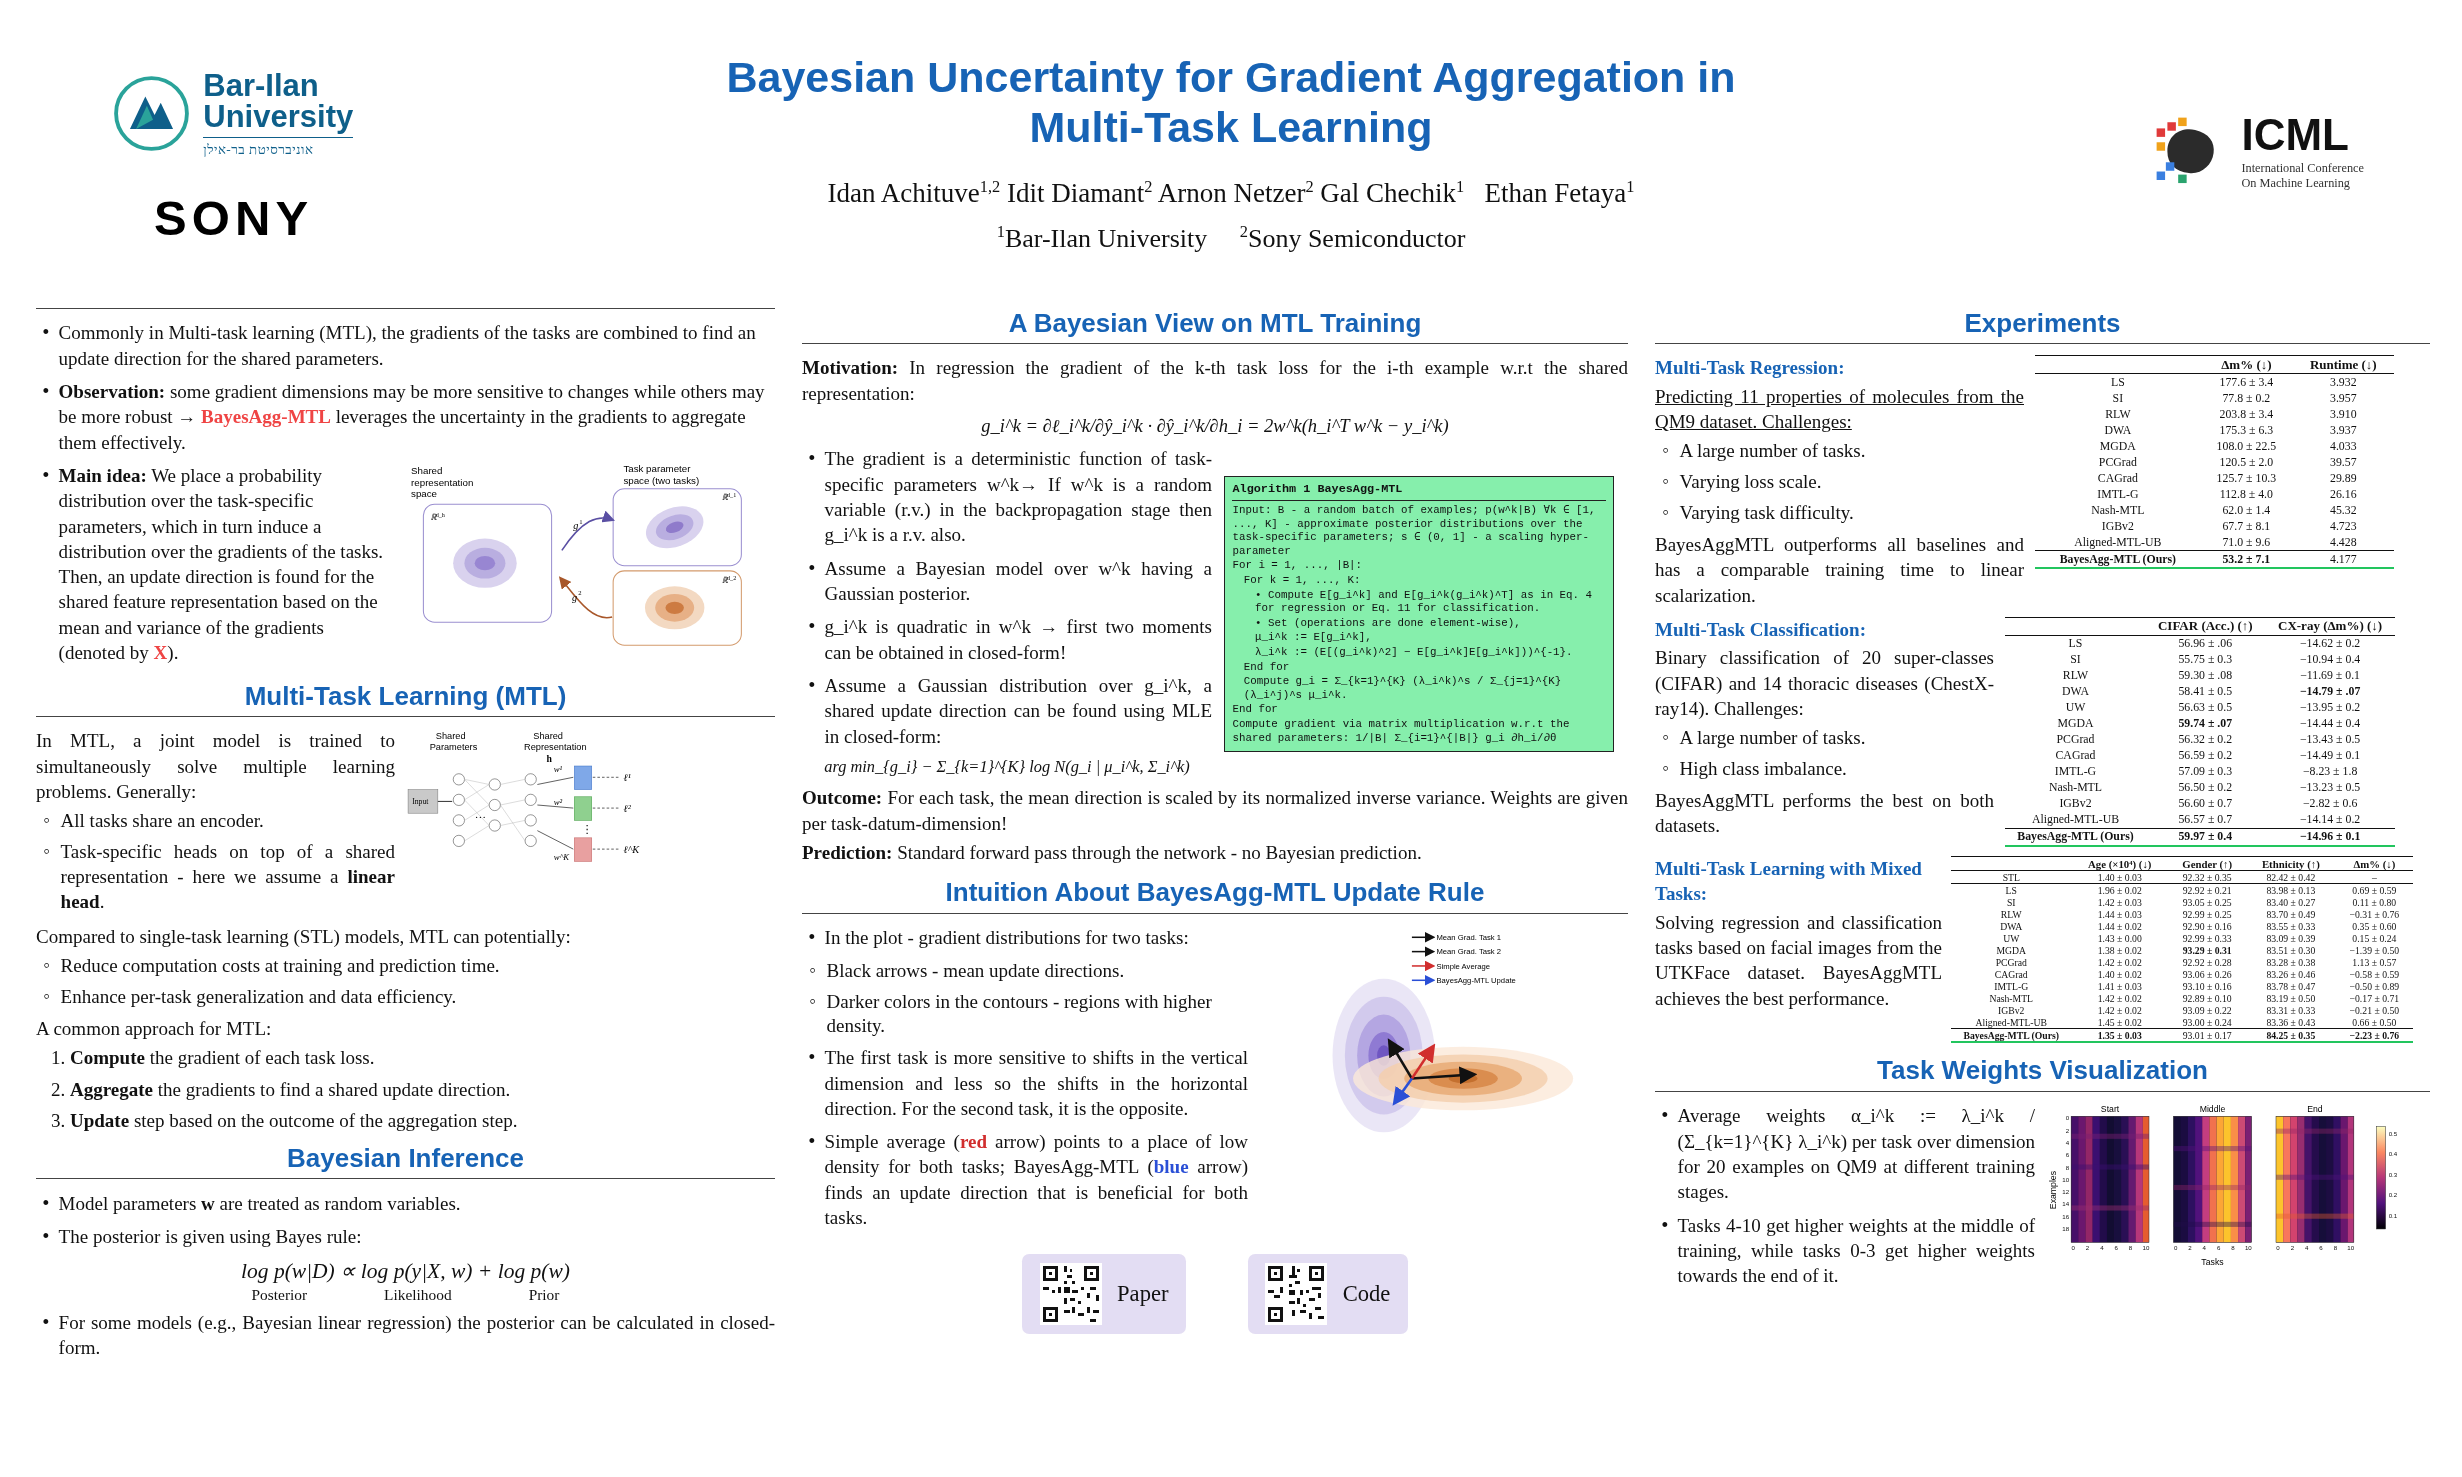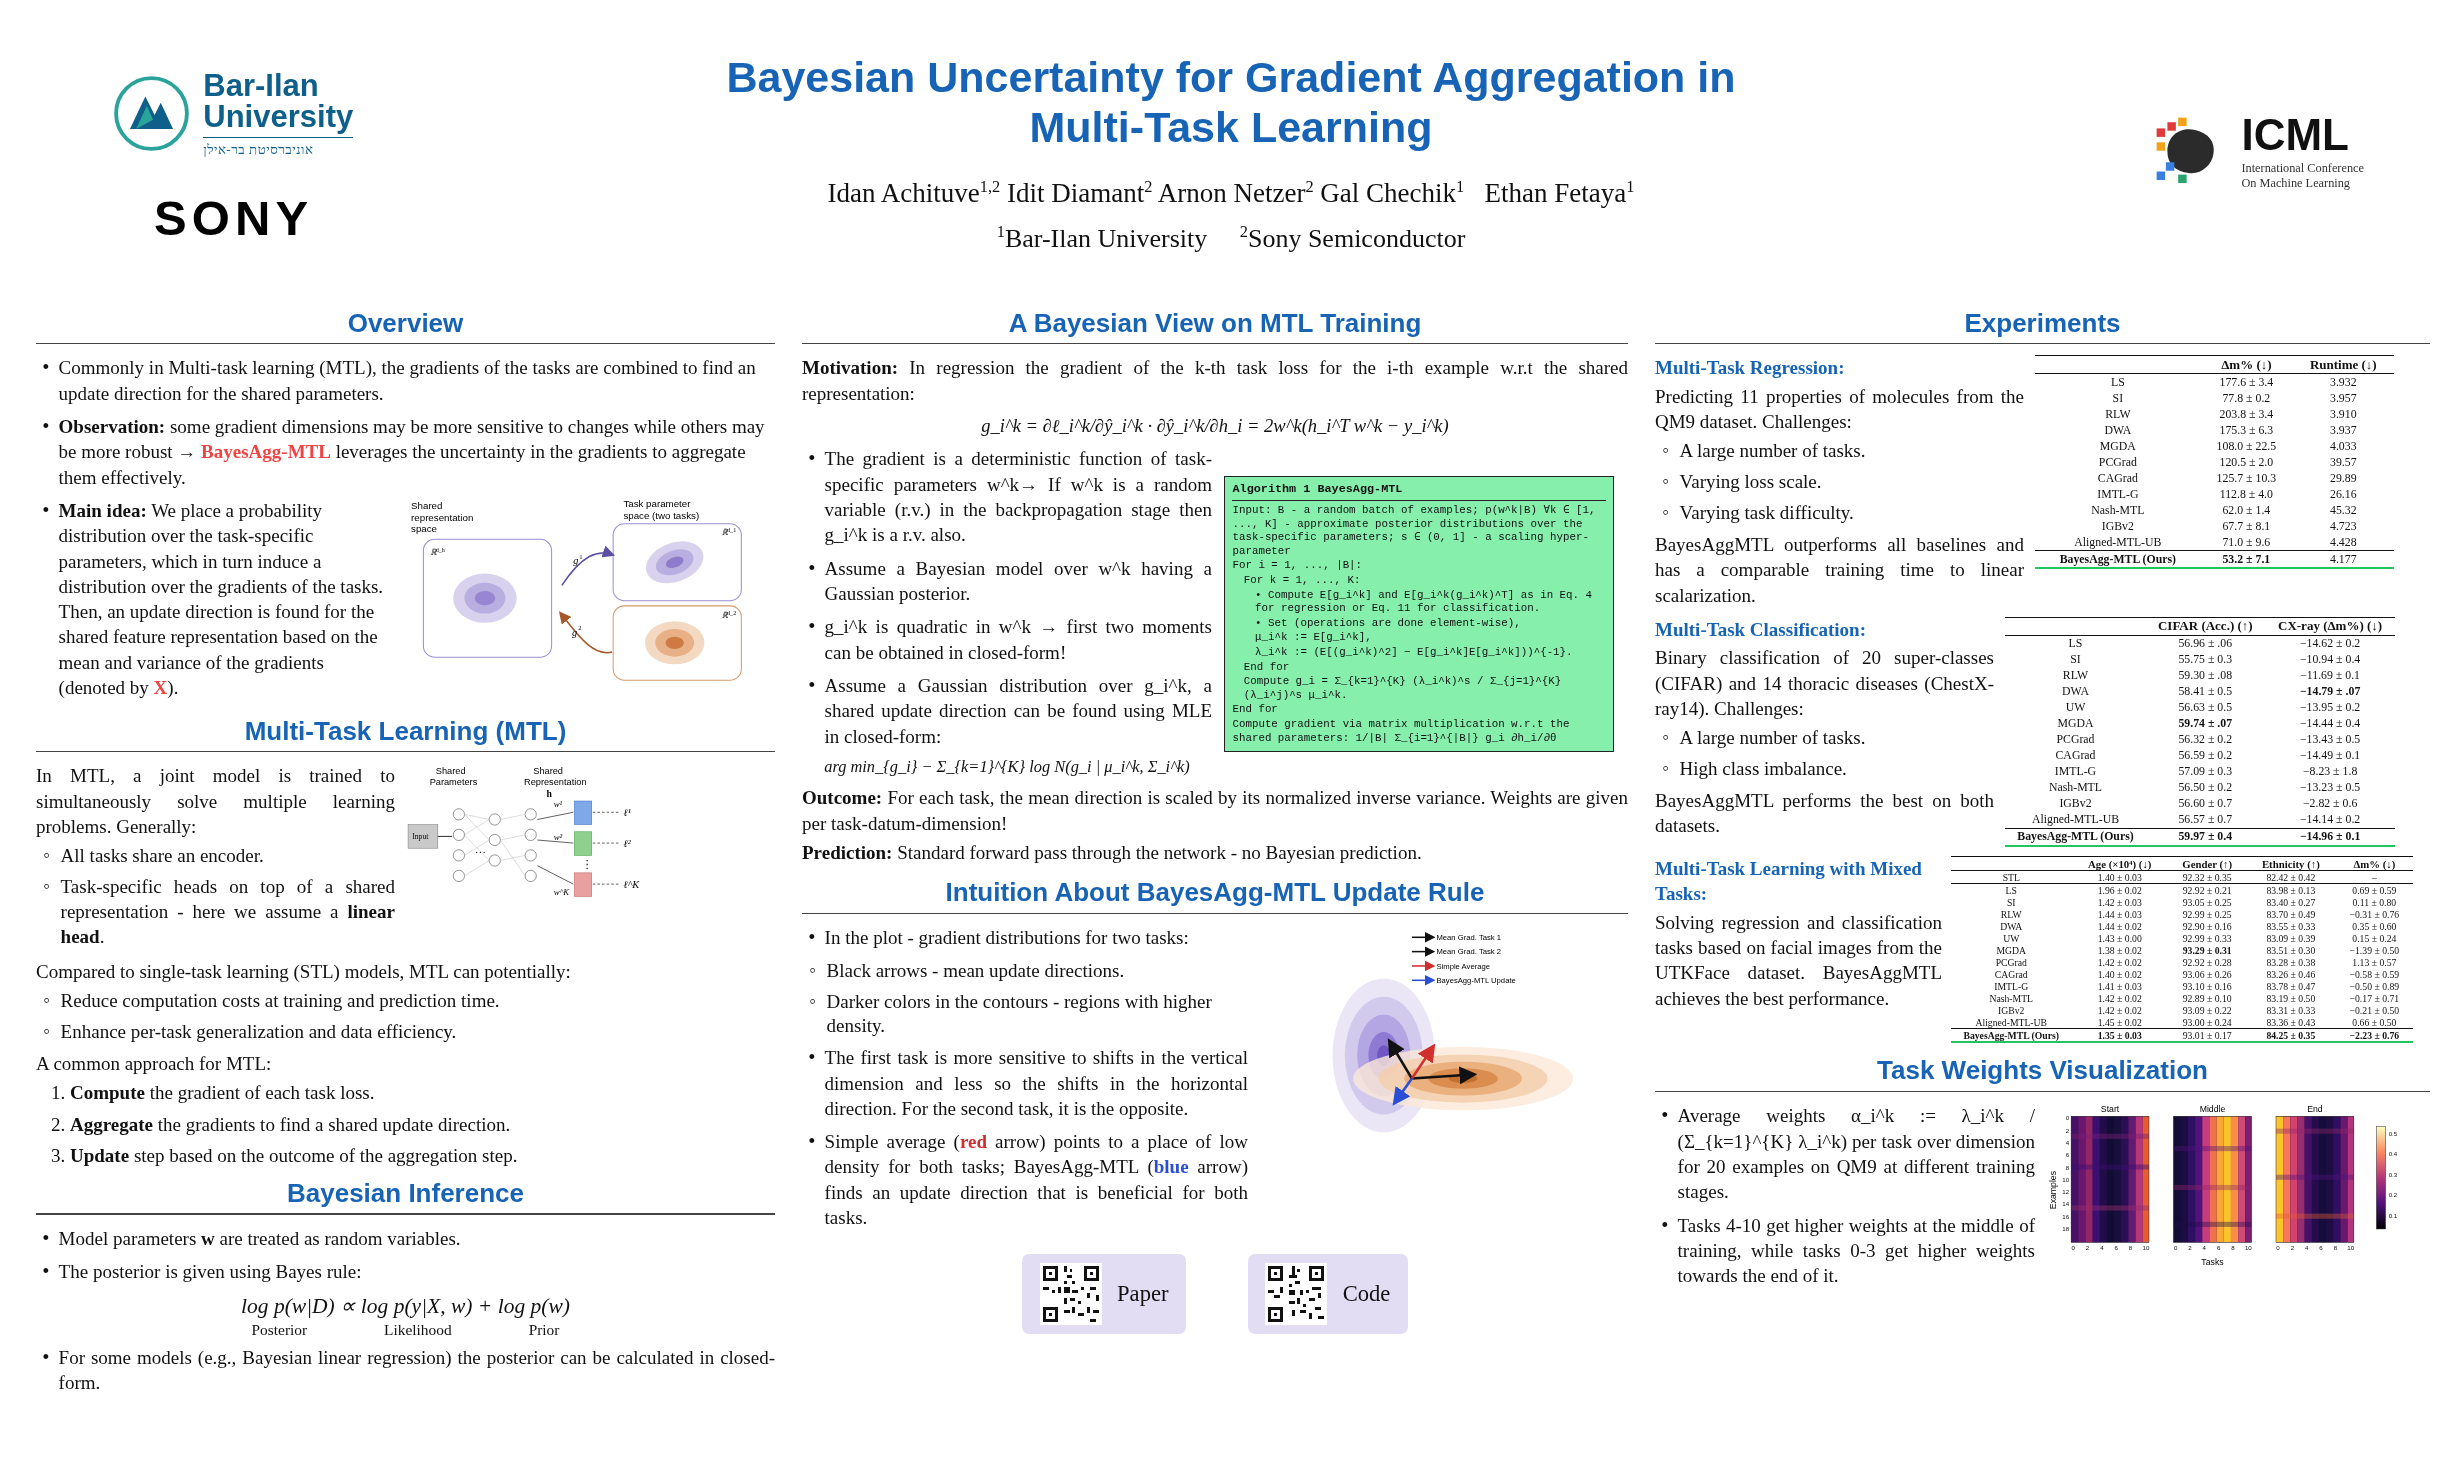--- a/index.html
+++ b/index.html
@@ -214,21 +214,20 @@
       <span><sup>1</sup><span>Bar-Ilan University</span></span>
       &nbsp;&nbsp;&nbsp;
       <span><sup>2</sup><span>Sony Semiconductor</span></span>
     </div>
   </div>
 
   <div class="columns">
 
     <div class="col col-left">
 
-      <h2 class="sec">Overview</h2>
       <div class="rule"></div>
 
       <ul class="bul">
         <li>Commonly in Multi-task learning (MTL), the gradients of the tasks are combined to find an update direction for the shared parameters.</li>
         <li>
           <b>Observation:</b> some gradient dimensions may be more sensitive to changes while others may be more robust → <span class="blue">BayesAgg-MTL</span> leverages the uncertainty in the gradients to aggregate them effectively.
         </li>
       </ul>
 
       <div style="display:flex; gap: 13px; align-items:flex-start;">
@@ -595,21 +594,21 @@
     </div>
 
     <div class="col col-right">
 
       <h2 class="sec">Experiments</h2>
       <div class="rule"></div>
 
       <div style="display:flex; gap: 11.3px; align-items:flex-start;">
         <div style="width: 369px;">
           <div class="body-text" style="font-weight:bold; color:#1763b5;">Multi-Task Regression:</div>
-          <div class="body-text just" style="margin-top:3.1px;">Predicting 11 properties of molecules from the QM9 dataset. Challenges:</div>
+          <div class="body-text just" style="margin-top:3.1px;text-decoration:underline;">Predicting 11 properties of molecules from the QM9 dataset. Challenges:</div>
           <ul class="sub">
             <li>A large number of tasks.</li>
             <li>Varying loss scale.</li>
             <li>Varying task difficulty.</li>
           </ul>
           <div class="body-text just">BayesAggMTL outperforms all baselines and has a comparable training time to linear scalarization.</div>
         </div>
 
         <div style="width: 359px;">
           <table class="res">

